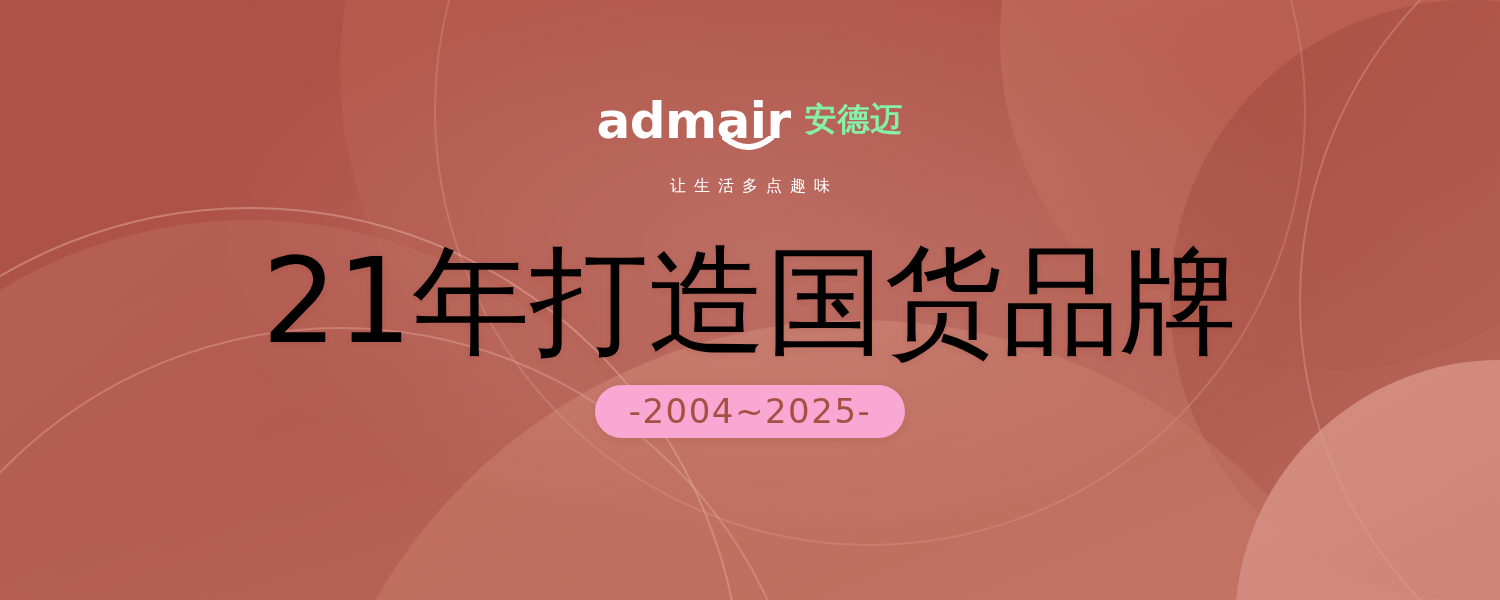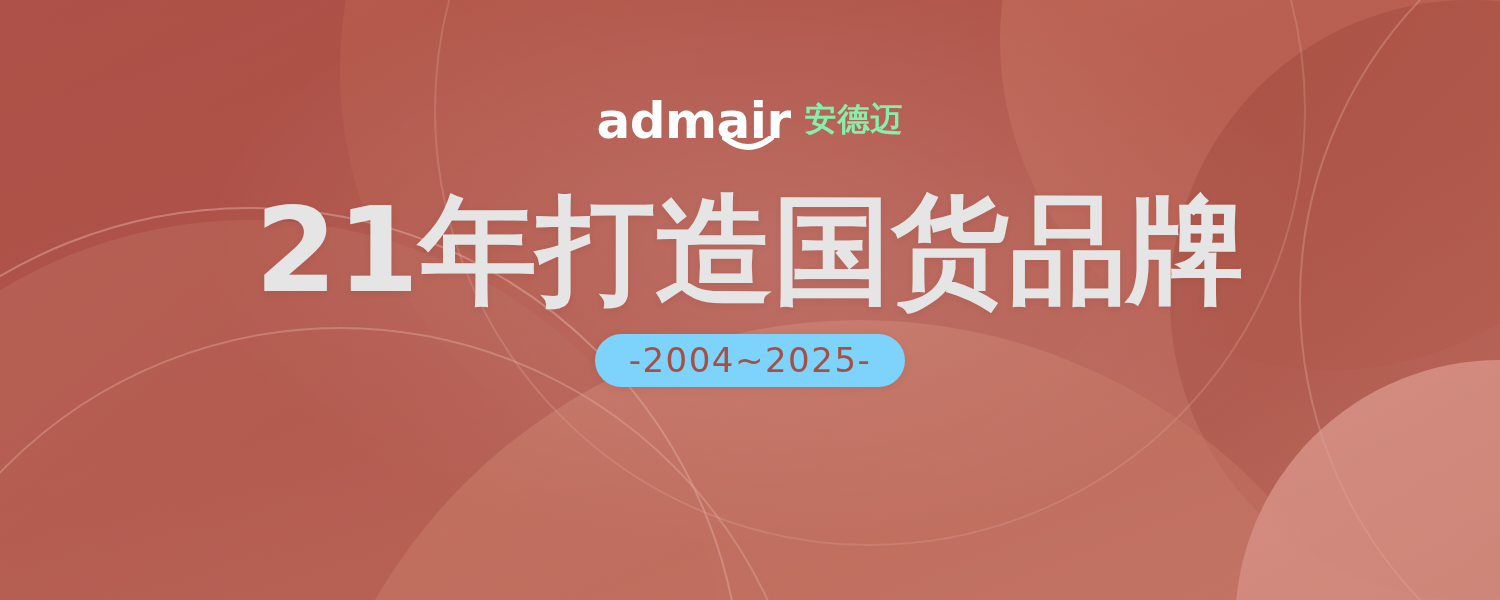--- a/index.html
+++ b/index.html
@@ -64,34 +64,34 @@
     font-weight:500;
     letter-spacing:8px;
     text-indent:8px;
     color:#ffffff;
   }
 
   
   .headline{
     margin-top:44px;
     font-family:"DejaVu Sans","Liberation Sans",sans-serif;
-    font-weight:700;
+    font-weight:400;
     font-size:118px;
     line-height:1.02;
     letter-spacing:0px;
-    color:#e5e5e5;
+    color:#000000;
     white-space:nowrap;
     text-shadow:0 2px 6px rgba(120,40,30,0.12);
     text-align:center;
   }
 
   
   .pill{
     margin-top:24px;
-    background:#7dd3fc;
+    background:#f9a8d4;
     color:#a65044;
     border-radius:999px;
     padding:9px 34px 10px;
     font-family:"DejaVu Sans","Liberation Sans",sans-serif;
     font-size:34px;
     font-weight:400;
     letter-spacing:1.5px;
     line-height:1;
     white-space:nowrap;
     box-shadow:0 2px 8px rgba(120,40,30,0.10);
@@ -173,20 +173,21 @@
           <span class="smile">
             <svg viewBox="0 0 52 18" width="52" height="18" xmlns="http://www.w3.org/2000/svg">
               <path d="M3 2 Q26 20 49 2" fill="none" stroke="#ffffff" stroke-width="6" stroke-linecap="round"></path>
             </svg>
           </span>
         </div>
 
         <div class="cn-name">安德迈</div>
       </div>
 
+      <div class="tagline">让生活多点趣味</div>
     </div>
 
     <div class="headline">21年打造国货品牌</div>
 
     <div class="pill">-2004~2025-</div>
 
   </div>
 </div>
 
 </body></html>

